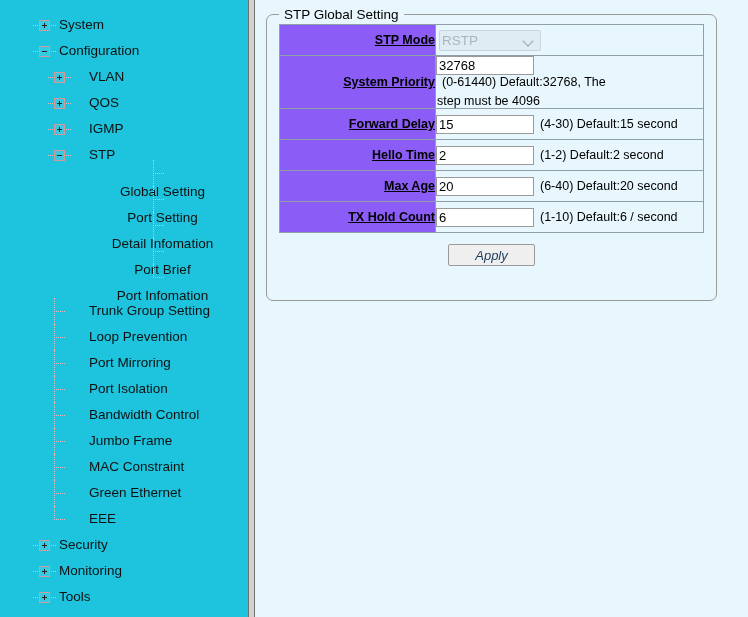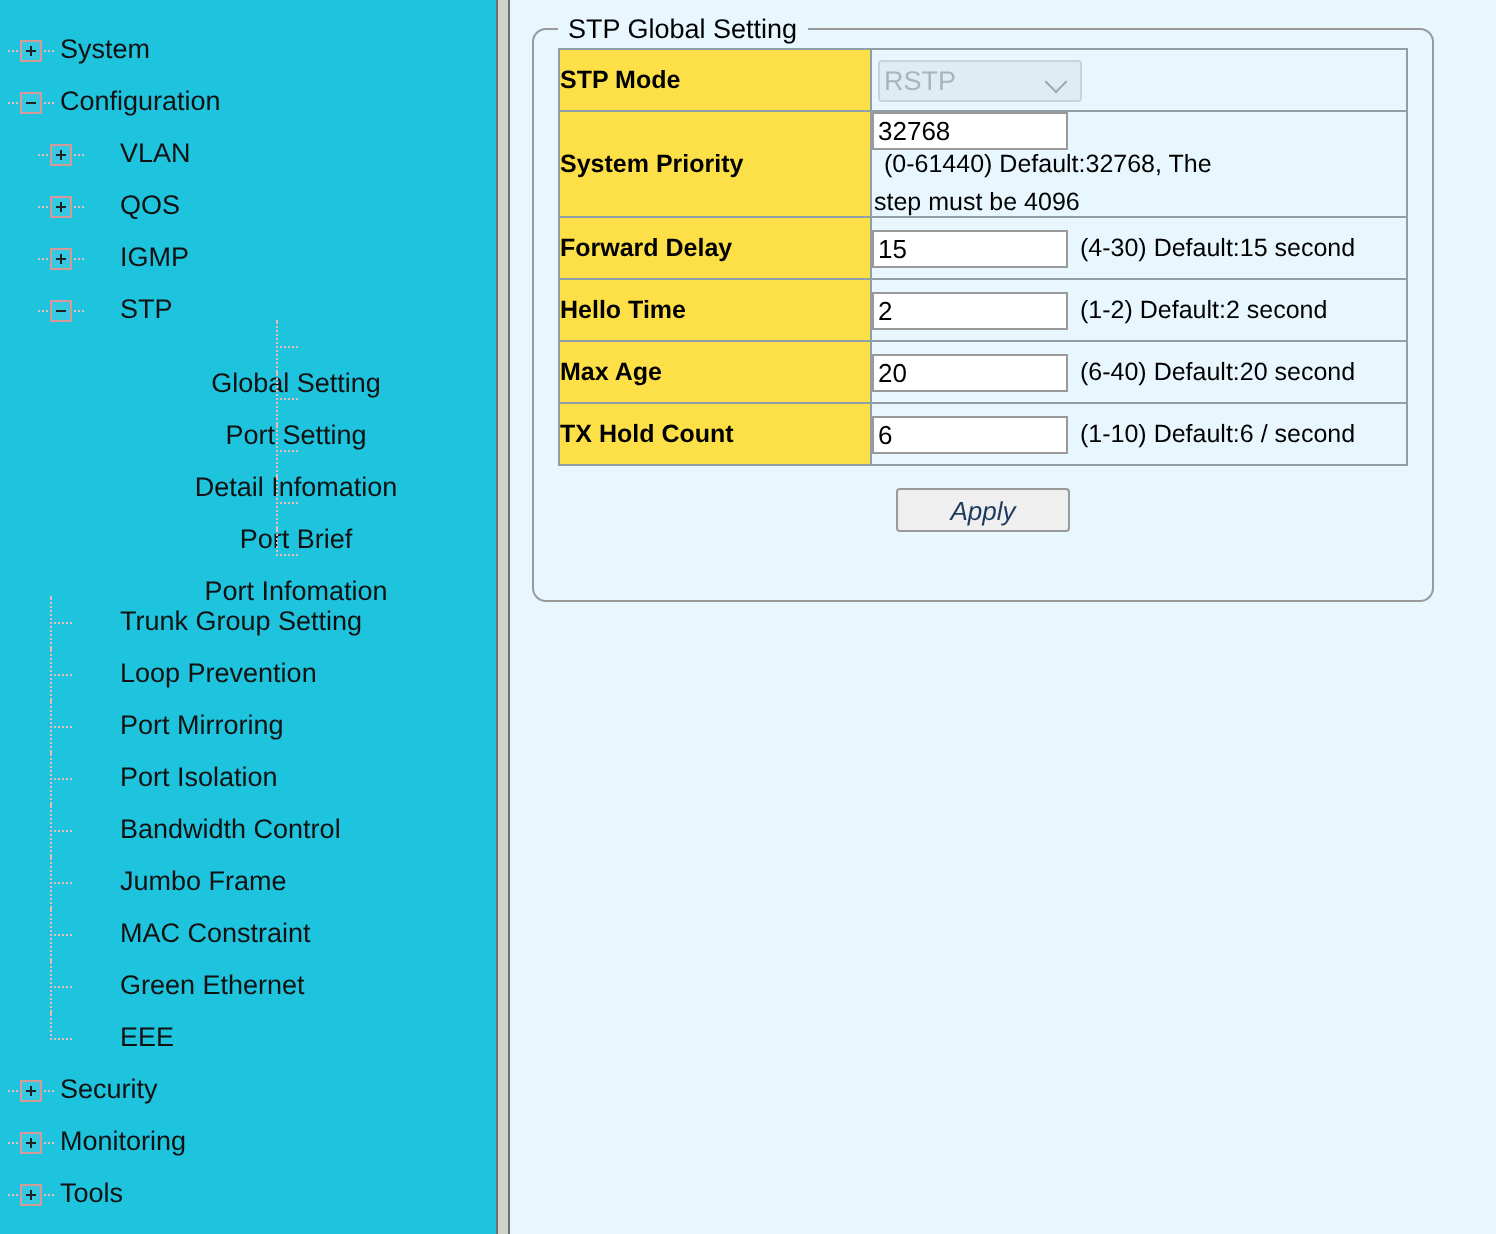--- a/index.html
+++ b/index.html
@@ -28,20 +28,21 @@
   #sidebar {
     width: 248px;
     height: 617px;
     background: #1ec3dd;
     position: relative;
     overflow: hidden;
     flex: 0 0 248px;
   }
   #tree {
     padding-top: 12px;
+    padding-left: 29px;
   }
   .tnode {
     height: 26px;
     line-height: 26px;
     display: flex;
     align-items: center;
     white-space: nowrap;
     font-size: 13.5px;
     color: #111;
   }
@@ -169,25 +170,26 @@
     width: 425px;
     table-layout: fixed;
   }
   table.stp td {
     border: 1px solid #8f9fa8;
     font-size: 12.5px;
     padding: 0;
   }
   td.lab {
     width: 155px;
-    background: #fde047;
-    text-align: left;
+    background: #8b5cf6;
+    text-align: right;
     font-weight: bold;
     color: #000;
     height: 30px;
+    text-decoration: underline;
   }
   td.val {
     background: #e8f6fd;
     padding: 4px 0 4px 4px;
     vertical-align: middle;
   }
   .valrow {
     display: flex;
     align-items: center;
     flex-wrap: wrap;

